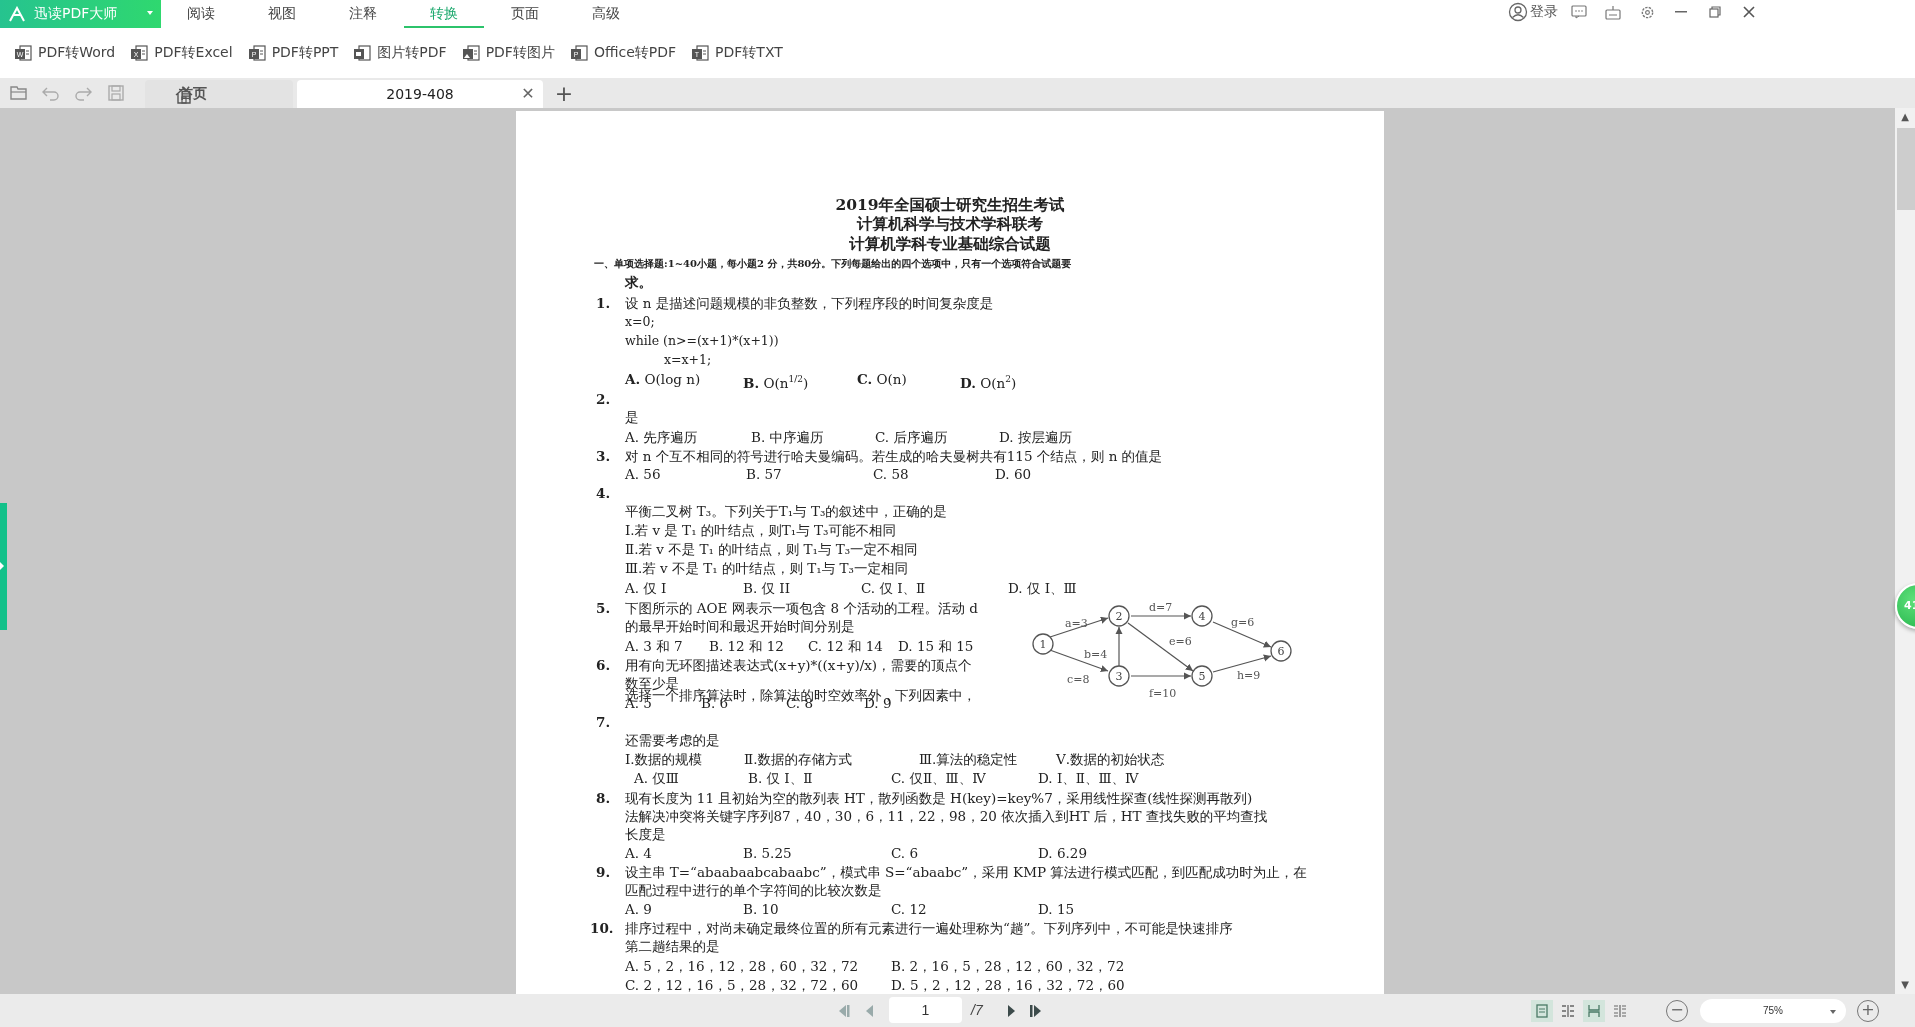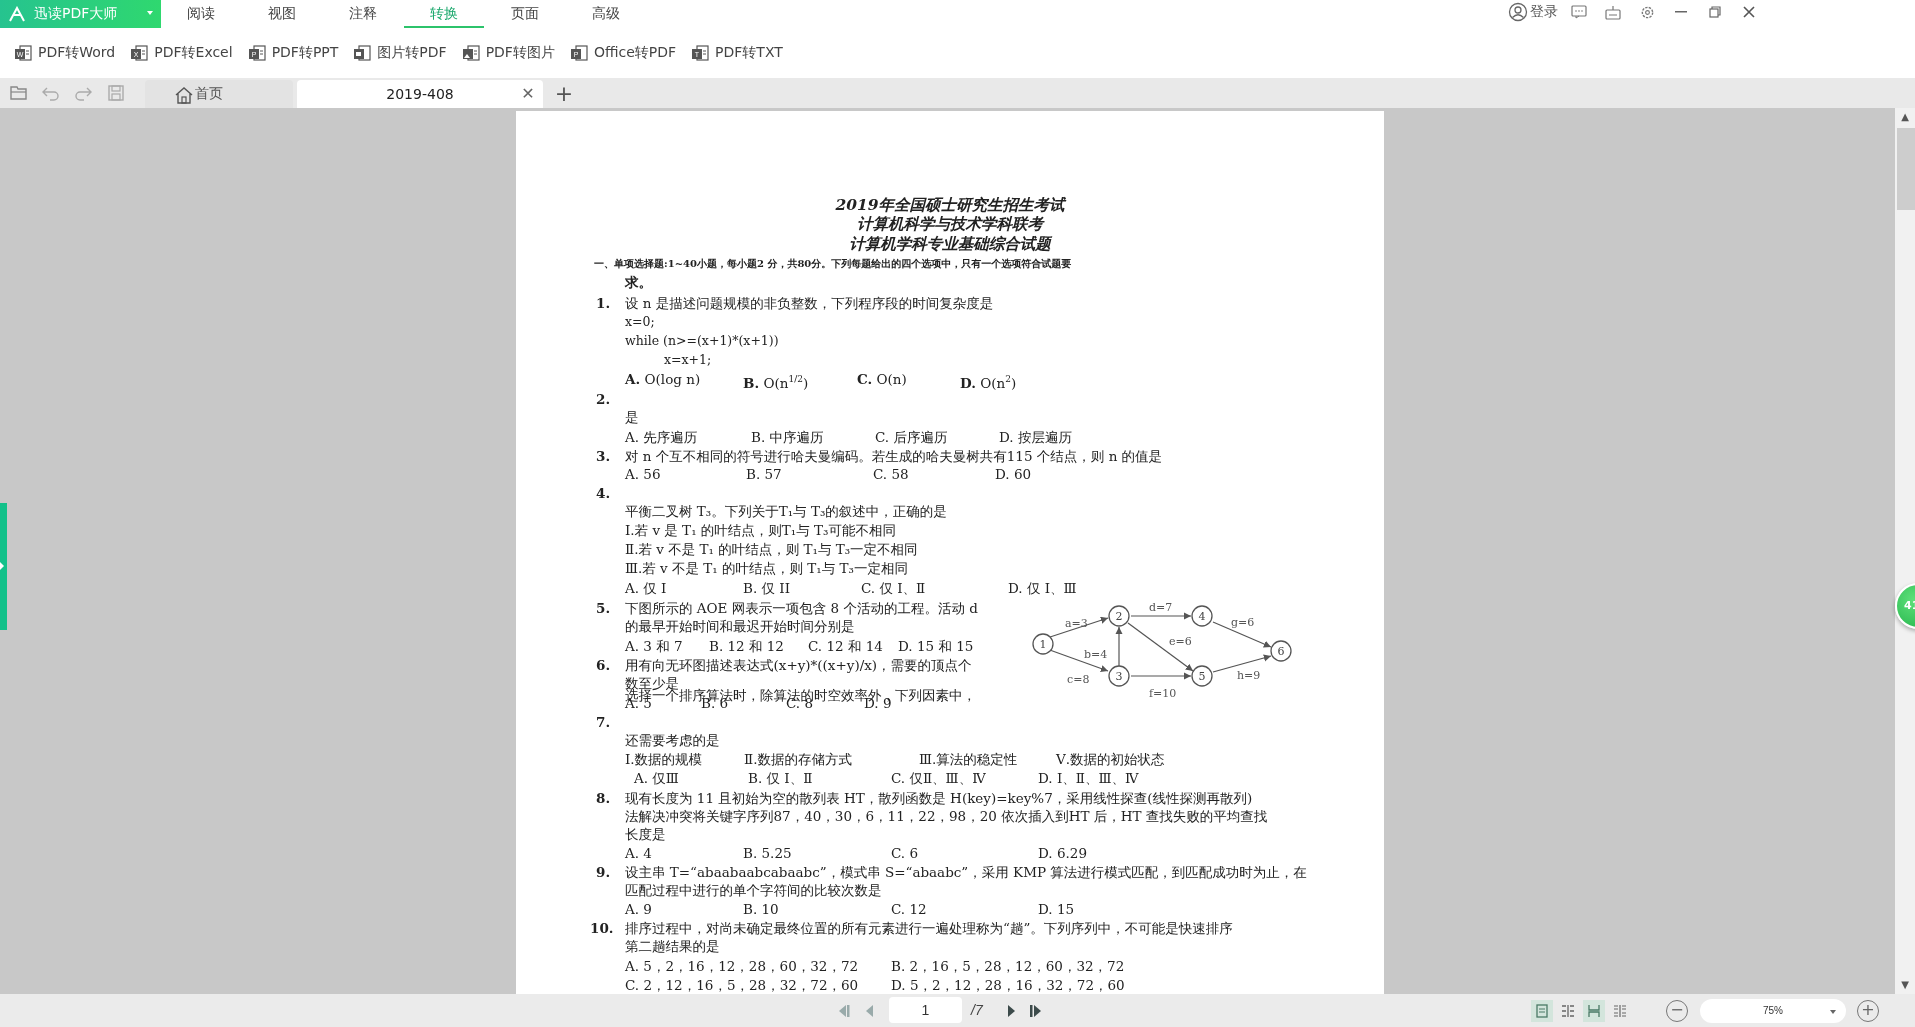--- a/index.html
+++ b/index.html
@@ -17,31 +17,31 @@
   .login svg { margin-right: 2px; }
 
   .toolbar { position: absolute; left: 0; top: 28px; width: 1915px; height: 50px; background: #fff; display: flex; align-items: center; padding-left: 14px; }
   .tool { display: flex; align-items: center; font-size: 14px; color: #444; margin-right: 15px; cursor: pointer; height: 30px; }
   .tool .ficon { width: 18px; height: 18px; margin-right: 6px; position: relative; }
 
   .tabbar { position: absolute; left: 0; top: 78px; width: 1915px; height: 30px; background: #e9e9e9; }
   .qa { position: absolute; top: 6px; width: 20px; height: 18px; cursor: pointer; }
   .tab-home { position: absolute; left: 145px; top: 2px; width: 148px; height: 28px; background: #e3e3e3; border-radius: 4px 4px 0 0; display: flex; align-items: center; padding-left: 30px; font-size: 14px; color: #555; cursor: pointer; }
   .tab-home svg { position: absolute; left: 30px; top: 7px; }
-  .tab-home span { margin-left: 20px; }
+  .tab-home span { margin-left: 4px; font-weight: bold; }
   .tab-doc { position: absolute; left: 297px; top: 2px; width: 246px; height: 28px; background: #fff; border-radius: 4px 4px 0 0; font-size: 14px; color: #222; text-align: center; line-height: 28px; cursor: pointer; }
   .tab-close { position: absolute; right: 6px; top: 0; width: 18px; height: 28px; line-height: 28px; color: #666; font-size: 16px; cursor: pointer; }
   .tab-add { position: absolute; left: 553px; top: 2px; width: 22px; height: 28px; line-height: 28px; color: #555; font-size: 22px; text-align: center; cursor: pointer; }
 
   .viewer { position: absolute; left: 0; top: 108px; width: 1895px; height: 886px; background: #c8c8c8; overflow: hidden; }
   .left-handle { position: absolute; left: 0; top: 395px; width: 7px; height: 127px; background: #13c18a; cursor: pointer; }
   .left-handle::after { content: ""; position: absolute; left: 0; top: 59px; border-top: 4px solid transparent; border-bottom: 4px solid transparent; border-left: 4px solid #fff; }
   .page { position: absolute; left: 516px; top: 3px; width: 868px; height: 900px; background: #fff; font-family: "DejaVu Serif", "Liberation Serif", serif; color: #222; }
   .page .t { position: absolute; white-space: nowrap; font-size: 13.5px; line-height: 16px; }
-  .page .title { font-weight: bold; font-size: 15.5px; width: 868px; text-align: center; left: 0; font-style: italic; }
+  .page .title { font-weight: bold; font-size: 15.5px; width: 868px; text-align: center; left: 0; }
   .page .b { font-weight: bold; }
   .page .num { font-weight: bold; }
   sub, sup { font-size: 9px; }
 
   .scrollbar { position: absolute; right: 0; top: 108px; width: 20px; height: 886px; background: #f1f1f1; }
   .scroll-up, .scroll-down { position: absolute; left: 0; width: 20px; height: 18px; text-align: center; font-size: 10px; color: #555; line-height: 18px; cursor: pointer; }
   .scroll-up { top: 0; }
   .scroll-down { bottom: 0; }
   .scroll-thumb { position: absolute; left: 2px; top: 20px; width: 18px; height: 82px; background: #cdcdcd; cursor: pointer; }
   .float-badge { position: absolute; left: 1895px; top: 583px; width: 46px; height: 46px; border-radius: 50%; background: radial-gradient(circle at 40% 35%, #5fe07a, #22b34a); border: 2px solid #fff; box-shadow: 0 2px 4px rgba(0,0,0,.3); color: #fff; font-weight: bold; font-size: 11px; line-height: 42px; padding-left: 7px; cursor: pointer; }

